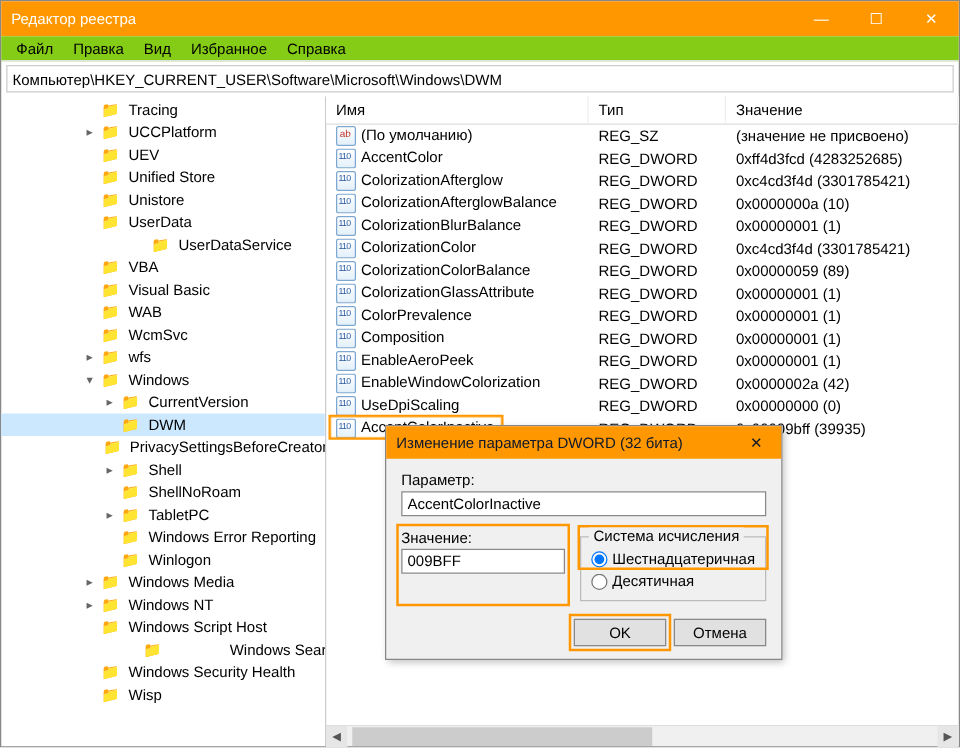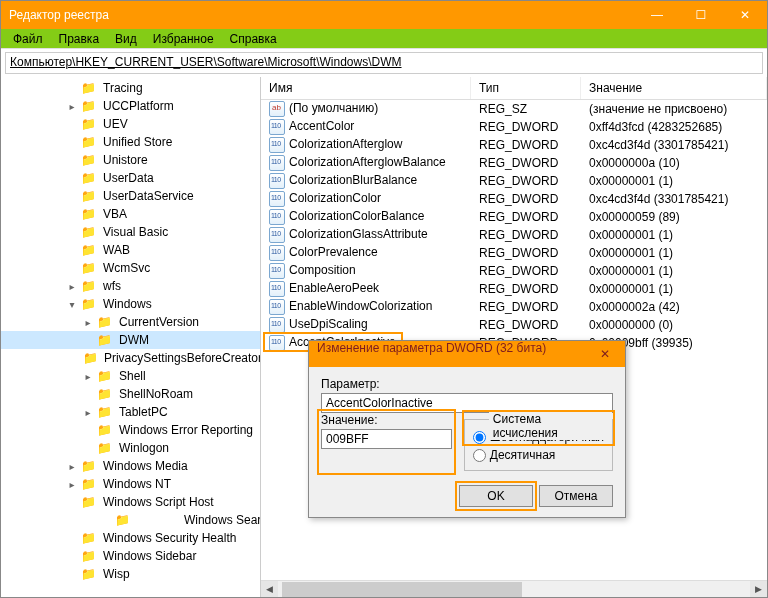--- a/index.html
+++ b/index.html
@@ -4,21 +4,21 @@
 <style>
 * { box-sizing: border-box; margin: 0; padding: 0; font-family: "Segoe UI", Tahoma, sans-serif; font-size: 12px; }
 body { background: #fff; width: 768px; height: 598px; overflow: hidden; }
 .window { width: 768px; height: 598px; display: flex; flex-direction: column; border: 1px solid #888; }
 .titlebar { height: 28px; background: #ff9800; display: flex; align-items: center; justify-content: space-between; padding: 0 0 0 8px; color: #fff; }
 .titlebar-title { font-size: 12px; }
 .titlebar-controls { display: flex; }
 .titlebar-btn { width: 44px; height: 28px; display: flex; align-items: center; justify-content: center; color: #fff; cursor: pointer; }
 .menubar { height: 20px; display: flex; align-items: center; padding: 0 4px; background: #84cc16; border-bottom: 1px solid #e0e0e0; }
 .menubar span { padding: 2px 8px; cursor: pointer; }
-.addressbar { height: 22px; border: 1px solid #ccc; margin: 3px 4px; padding: 2px 4px; display: flex; align-items: flex-start; background: #fff; text-decoration: underline; }
+.addressbar { height: 22px; border: 1px solid #ccc; margin: 3px 4px; padding: 2px 4px; display: flex; align-items: flex-end; background: #fff; }
 .content { flex: 1; display: flex; overflow: hidden; }
 .tree-pane { width: 260px; border-right: 1px solid #ccc; overflow-y: auto; overflow-x: auto; position: relative; }
 .tree { padding: 2px 0; }
 .tree-item { display: flex; align-items: center; height: 18px; white-space: nowrap; cursor: pointer; }
 .tree-item.selected { background: #cce8ff; }
 .tree-item.selected .label { background: #cce8ff; }
 .tree-toggle { width: 14px; height: 14px; display: inline-flex; align-items: center; justify-content: center; margin-right: 2px; color: #666; font-size: 10px; }
 .tree-icon { width: 16px; height: 14px; margin-right: 4px; display: inline-block; }
 .folder-icon::before { content: "📁"; font-size: 12px; filter: hue-rotate(0deg) saturate(1.5); }
 .label { padding: 0 2px; }
@@ -30,29 +30,29 @@
 .col-value { flex: 1; }
 .list-row { display: flex; height: 18px; align-items: center; cursor: pointer; }
 .list-row .col { padding: 0 8px; overflow: hidden; text-overflow: ellipsis; white-space: nowrap; }
 .val-icon { width: 16px; height: 16px; display: inline-block; margin-right: 4px; vertical-align: middle; }
 .val-icon.sz { background: linear-gradient(#fff,#e3f0fa); border: 1px solid #7ba7d0; border-radius: 2px; position: relative; }
 .val-icon.sz::after { content: "ab"; font-size: 8px; color: #c0392b; position: absolute; top: 1px; left: 2px; }
 .val-icon.dw { background: linear-gradient(#fff,#e3f0fa); border: 1px solid #7ba7d0; border-radius: 2px; position: relative; }
 .val-icon.dw::after { content: "110"; font-size: 7px; color: #2c5aa0; position: absolute; top: 2px; left: 1px; letter-spacing: -0.5px; }
 .highlight-box { position: absolute; border: 2px solid #ff9800; pointer-events: none; }
 .dialog { position: absolute; left: 308px; top: 340px; width: 318px; background: #f0f0f0; border: 1px solid #888; box-shadow: 2px 2px 6px rgba(0,0,0,0.25); }
-.dialog-titlebar { height: 26px; background: #ff9800; display: flex; align-items: flex-start; justify-content: space-between; padding: 0 0 0 8px; color: #7f1d1d; }
+.dialog-titlebar { height: 26px; background: #ff9800; display: flex; align-items: center; justify-content: space-between; padding: 0 0 0 8px; color: #0f172a; }
 .dialog-close { width: 40px; height: 26px; display: flex; align-items: center; justify-content: center; cursor: pointer; }
 .dialog-body { padding: 10px 12px; }
 .dialog-label { margin-bottom: 2px; }
 .dialog-input { width: 100%; border: 1px solid #888; padding: 2px 4px; background: #fff; height: 20px; }
-.dialog-row { display: flex; gap: 12px; }
+.dialog-row { display: flex; gap: 12px; margin-top: 10px; }
 .dialog-col { flex: 1; }
 .groupbox { border: 1px solid #bbb; padding: 6px 8px 8px; position: relative; margin-top: 6px; }
-.groupbox-title { position: absolute; top: -8px; left: 24px; background: #f0f0f0; padding: 0 4px; }
+.groupbox-title { position: absolute; top: -8px; left: 6px; background: #f0f0f0; padding: 0 4px; }
 .radio-row { display: flex; align-items: center; margin-top: 4px; }
 .radio-row input { margin-right: 4px; }
 .dialog-buttons { display: flex; justify-content: flex-end; gap: 6px; margin-top: 14px; }
 .dialog-btn { min-width: 74px; height: 22px; border: 1px solid #888; background: #e1e1e1; cursor: pointer; }
 .scrollbar-h { height: 17px; background: #f0f0f0; border-top: 1px solid #ddd; display: flex; align-items: center; }
 .sb-btn { width: 17px; height: 17px; background: #e6e6e6; display: flex; align-items: center; justify-content: center; font-size: 9px; color: #555; }
 .sb-thumb { height: 15px; background: #ccc; }
 </style>
 </head>
 <body>
@@ -108,21 +108,21 @@
           <div class="tree-item" style="padding-left: 64px;">
             <span class="tree-toggle"></span>
             <span class="tree-icon folder-icon"></span>
             <span class="label">Unistore</span>
           </div>
           <div class="tree-item" style="padding-left: 64px;">
             <span class="tree-toggle"></span>
             <span class="tree-icon folder-icon"></span>
             <span class="label">UserData</span>
           </div>
-          <div class="tree-item" style="padding-left: 64px;">
+          <div class="tree-item" style="padding-left: 64px; margin-left: 40px;">
             <span class="tree-toggle"></span>
             <span class="tree-icon folder-icon"></span>
             <span class="label">UserDataService</span>
           </div>
           <div class="tree-item" style="padding-left: 64px;">
             <span class="tree-toggle"></span>
             <span class="tree-icon folder-icon"></span>
             <span class="label">VBA</span>
           </div>
           <div class="tree-item" style="padding-left: 64px;">
@@ -207,25 +207,20 @@
           </div>
           <div class="tree-item" style="padding-left: 64px; gap: 48px;">
             <span class="tree-toggle"></span>
             <span class="tree-icon folder-icon"></span>
             <span class="label">Windows Search</span>
           </div>
           <div class="tree-item" style="padding-left: 64px;">
             <span class="tree-toggle"></span>
             <span class="tree-icon folder-icon"></span>
             <span class="label">Windows Security Health</span>
-          </div>
-          <div class="tree-item" style="padding-left: 64px;">
-            <span class="tree-toggle"></span>
-            <span class="tree-icon folder-icon"></span>
-            <span class="label">Windows Sidebar</span>
           </div>
           <div class="tree-item" style="padding-left: 64px;">
             <span class="tree-toggle"></span>
             <span class="tree-icon folder-icon"></span>
             <span class="label">Wisp</span>
           </div>
         </div>
 
     </div>
     <div class="list-pane">

